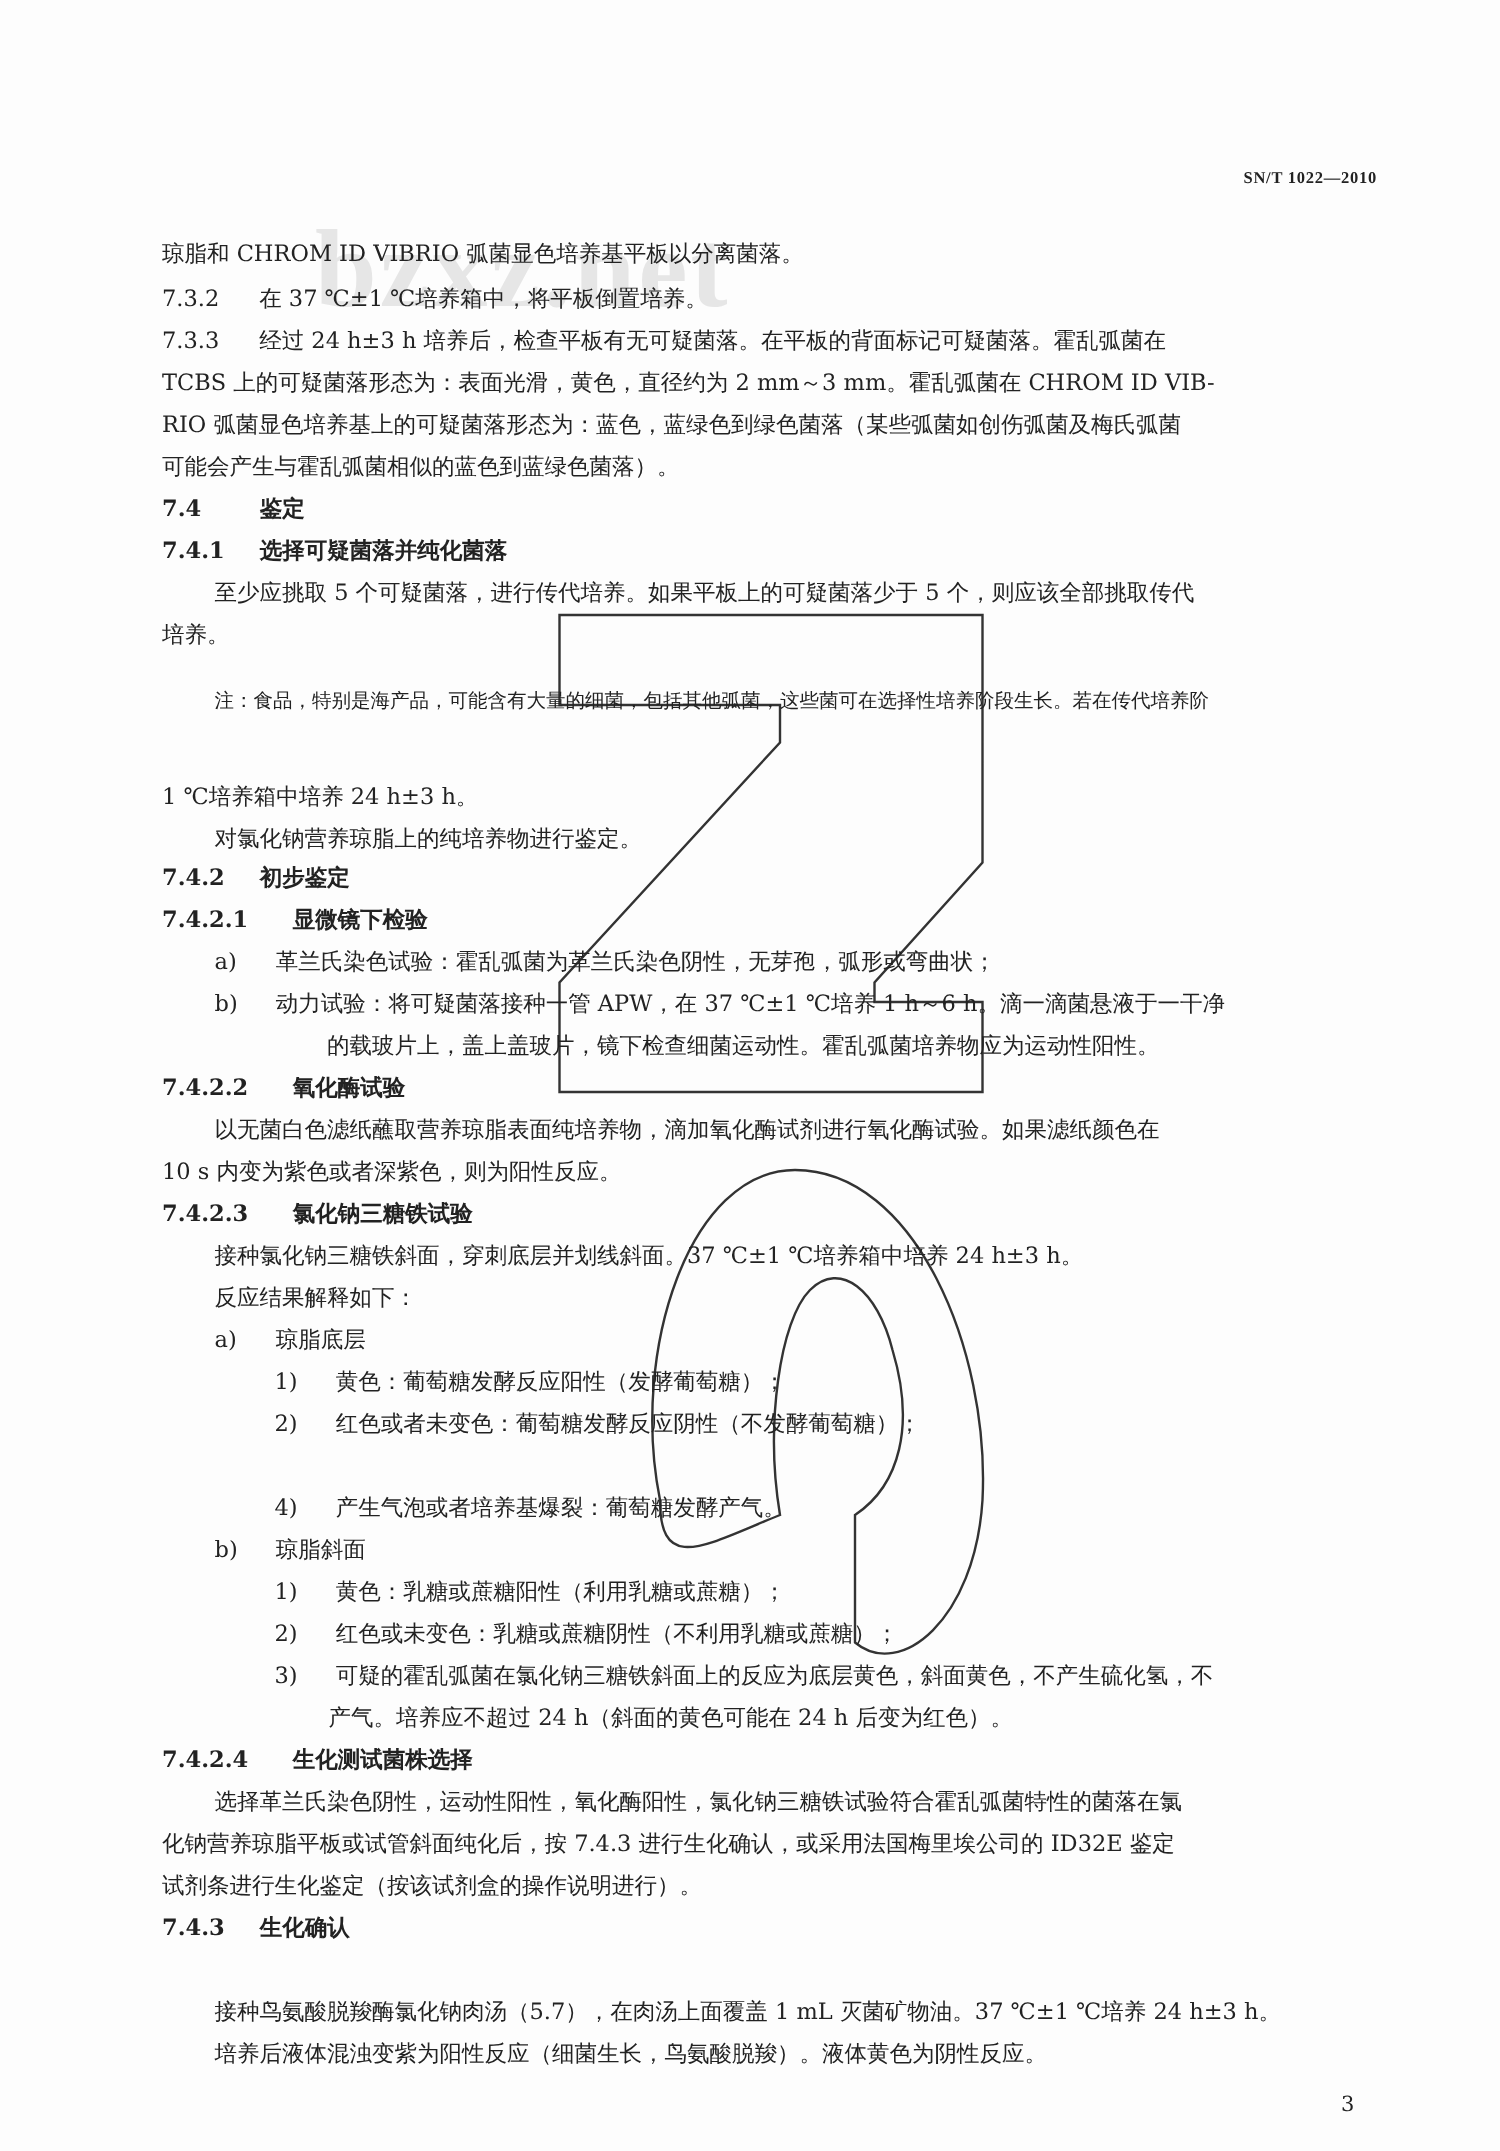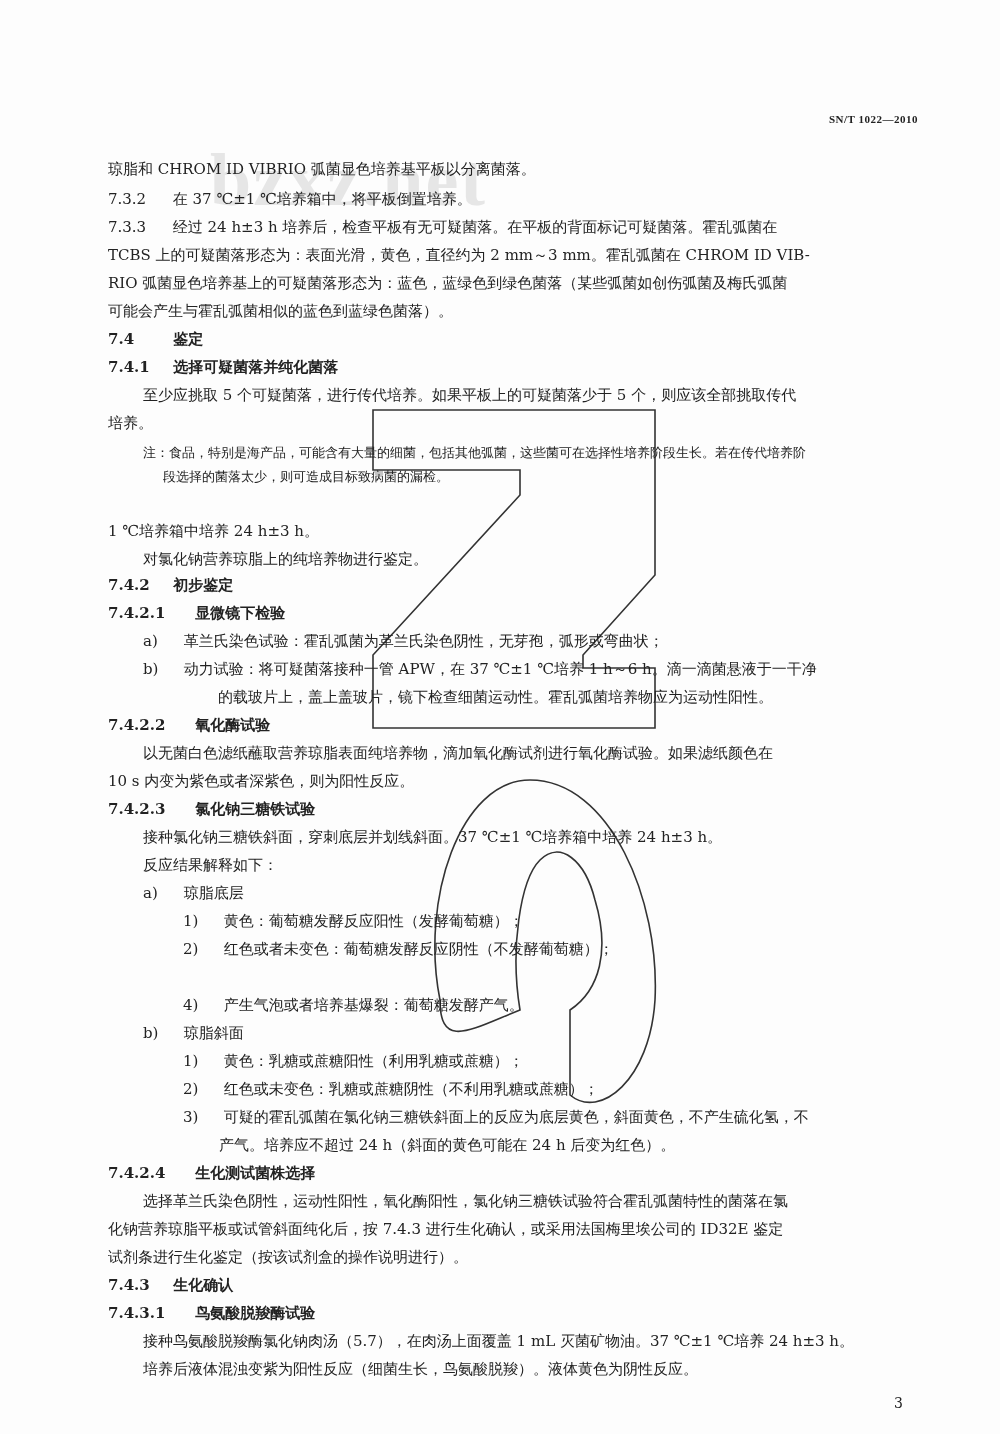--- a/index.html
+++ b/index.html
@@ -15,21 +15,21 @@
   .watermark {
     position:absolute; left:210px; top:138px; font-size:74px; font-weight:bold;
     color:#e6e6e6; font-family:Liberation Serif, serif; letter-spacing:2px; z-index:0;
   }
   .line {
     position:absolute; left:108px; width:810px; font-size:15px; white-space:nowrap; z-index:2;
   }
   .indent1 { left:143px; }
   .indent2 { left:183px; }
   .indent3 { left:218px; }
-  .note { font-size:13px; }
+  .note { font-size:13px;margin-top:14px; }
   .note-cont { left:163px; }
   .h { font-weight:bold; }
   .num { display:inline-block; min-width:60px; }
   .num2 { display:inline-block; min-width:82px; }
   .item-label { display:inline-block; min-width:36px; }
   .page-number { position:absolute; right:97px; top:1341px; font-size:14px; }
   svg.mark { position:absolute; left:0; top:0; z-index:1; }
 </style>
 </head>
 <body>
@@ -64,21 +64,20 @@
     <span class="num">7.4</span>
     <span>鉴定</span>
   </div>
   <div class="line h" style="top:358px">
     <span class="num">7.4.1</span>
     <span>选择可疑菌落并纯化菌落</span>
   </div>
   <div class="line indent1" style="top:386px">至少应挑取 5 个可疑菌落，进行传代培养。如果平板上的可疑菌落少于 5 个，则应该全部挑取传代</div>
   <div class="line" style="top:414px">培养。</div>
   <div class="line indent1 note" style="top:444px">注：食品，特别是海产品，可能含有大量的细菌，包括其他弧菌，这些菌可在选择性培养阶段生长。若在传代培养阶</div>
-  <div class="line note-cont note" style="top:468px">段选择的菌落太少，则可造成目标致病菌的漏检。</div>
   <div class="line" style="top:522px">1 ℃培养箱中培养 24 h±3 h。</div>
   <div class="line indent1" style="top:550px">对氯化钠营养琼脂上的纯培养物进行鉴定。</div>
 
   <div class="line h" style="top:576px">
     <span class="num">7.4.2</span>
     <span>初步鉴定</span>
   </div>
   <div class="line h" style="top:604px">
     <span class="num2">7.4.2.1</span>
     <span>显微镜下检验</span>
@@ -145,21 +144,17 @@
     <span>生化测试菌株选择</span>
   </div>
   <div class="line indent1" style="top:1192px">选择革兰氏染色阴性，运动性阳性，氧化酶阳性，氯化钠三糖铁试验符合霍乱弧菌特性的菌落在氯</div>
   <div class="line" style="top:1220px">化钠营养琼脂平板或试管斜面纯化后，按 7.4.3 进行生化确认，或采用法国梅里埃公司的 ID32E 鉴定</div>
   <div class="line" style="top:1248px">试剂条进行生化鉴定（按该试剂盒的操作说明进行）。</div>
 
   <div class="line h" style="top:1276px">
     <span class="num">7.4.3</span>
     <span>生化确认</span>
   </div>
-  <div class="line h" style="top:1304px">
-    <span class="num2">7.4.3.1</span>
-    <span>鸟氨酸脱羧酶试验</span>
-  </div>
   <div class="line indent1" style="top:1332px">接种鸟氨酸脱羧酶氯化钠肉汤（5.7），在肉汤上面覆盖 1 mL 灭菌矿物油。37 ℃±1 ℃培养 24 h±3 h。</div>
   <div class="line indent1" style="top:1360px">培养后液体混浊变紫为阳性反应（细菌生长，鸟氨酸脱羧）。液体黄色为阴性反应。</div>
 
   <div class="page-number" style="top:1395px">3</div>
 </div>
 
 </body></html>

